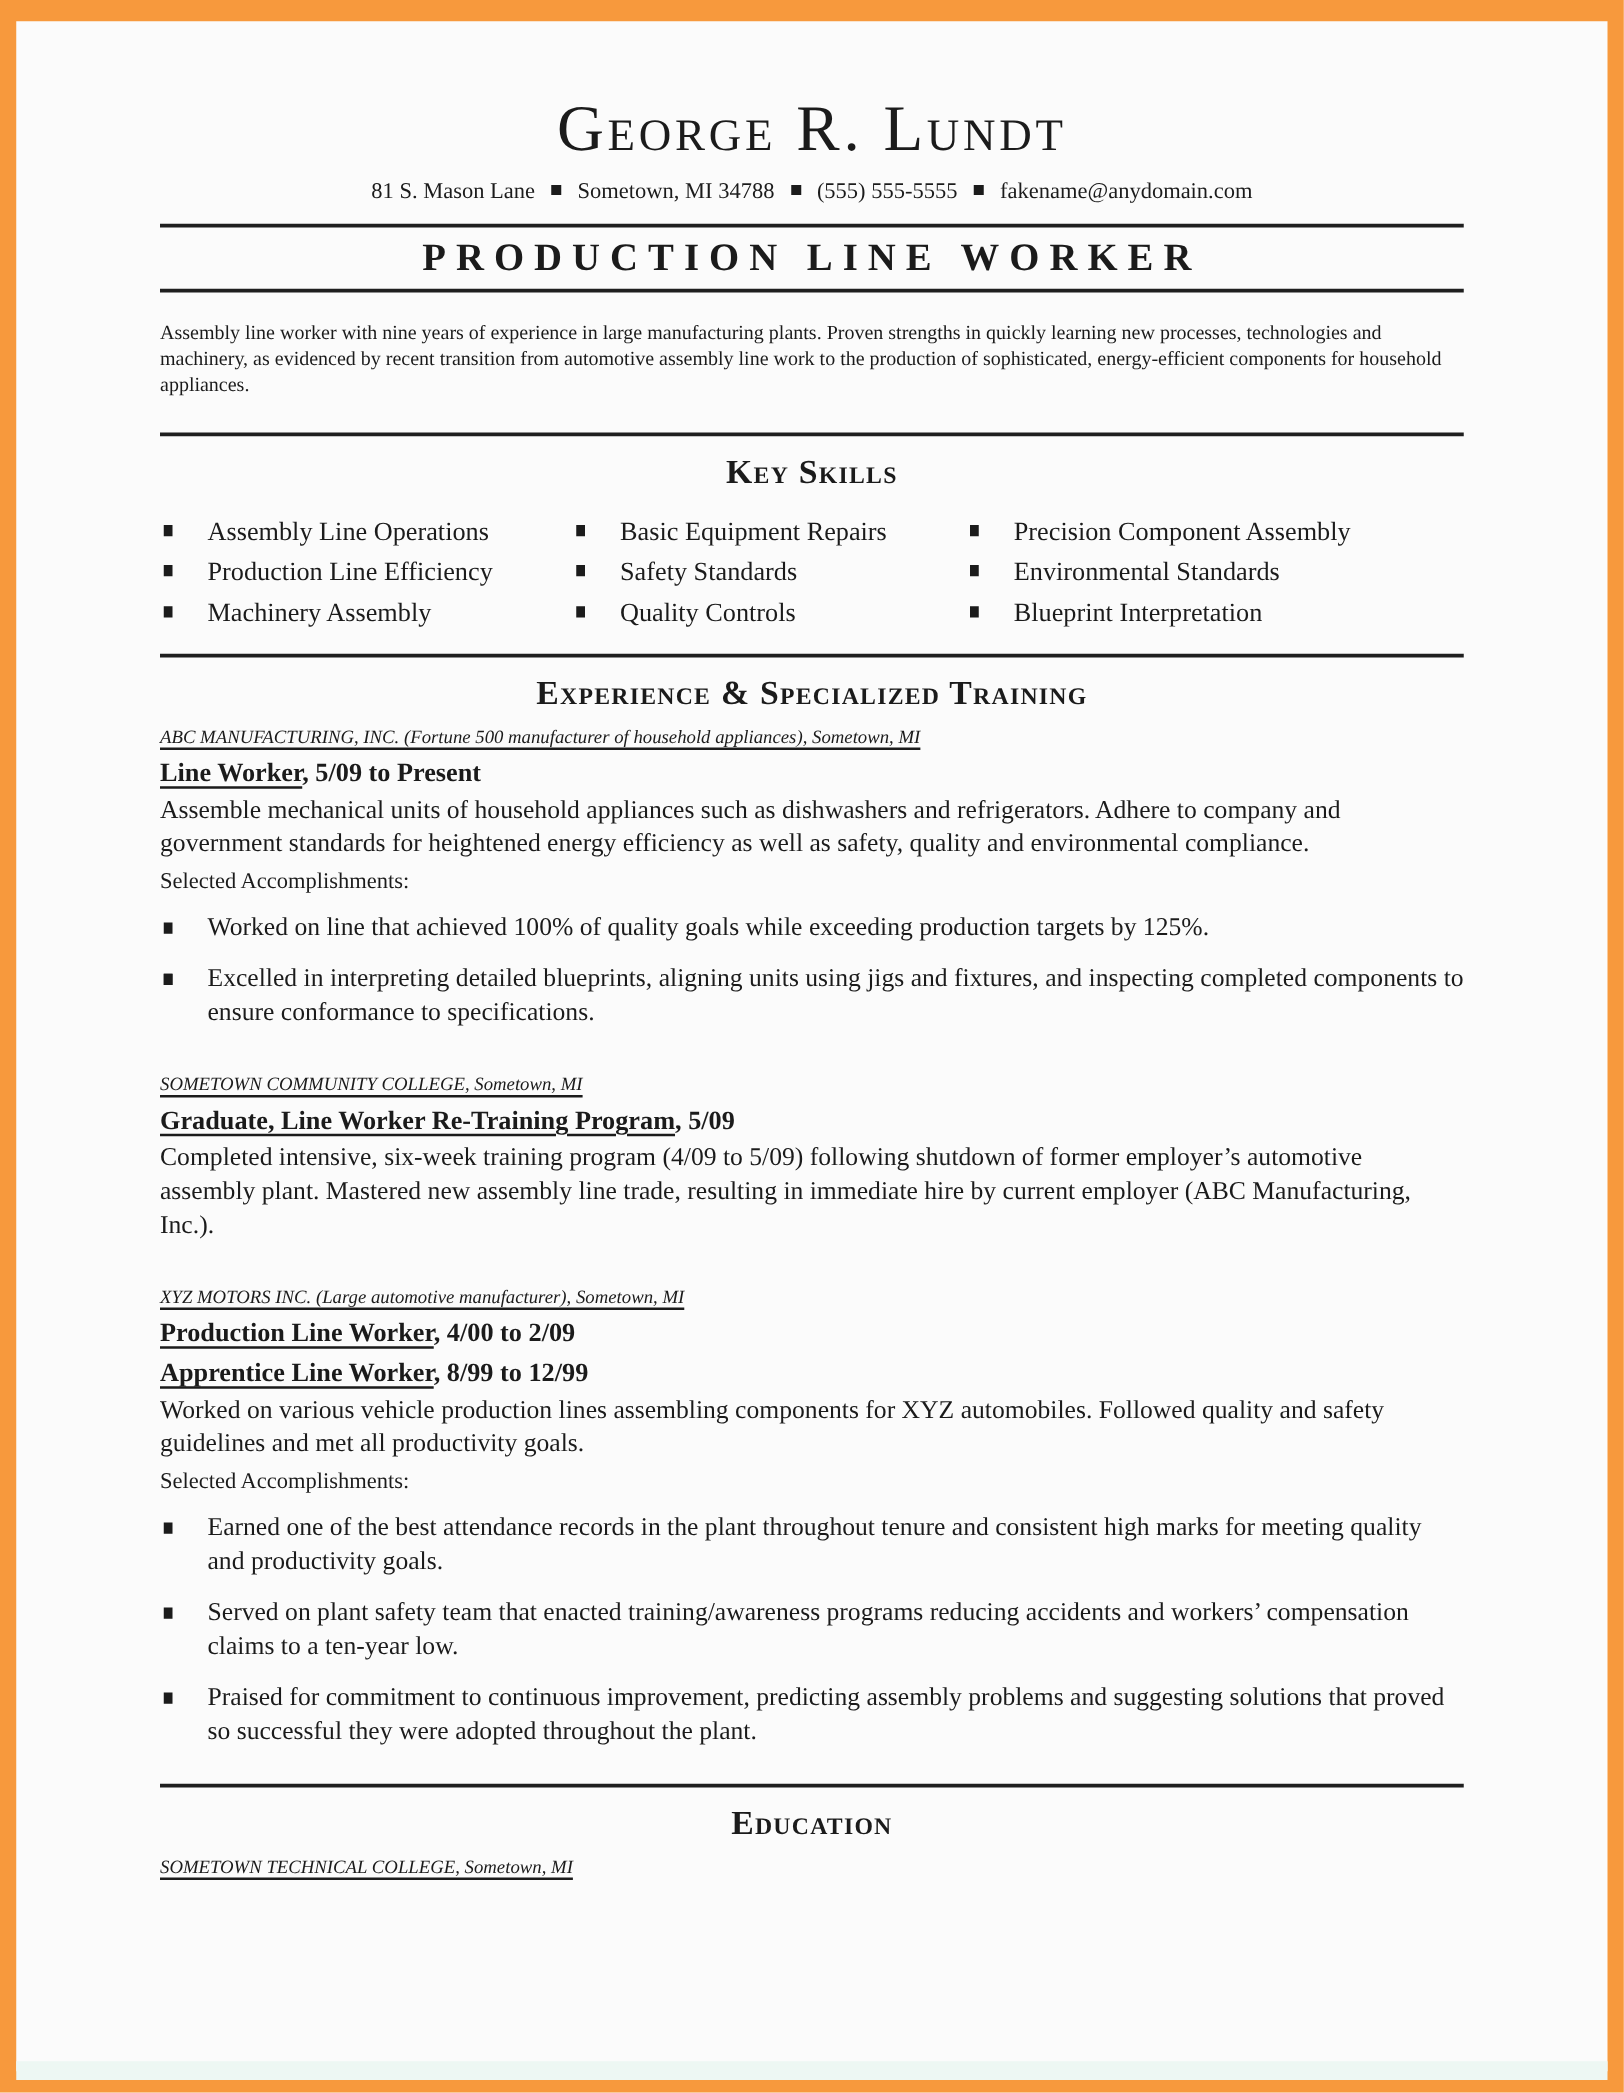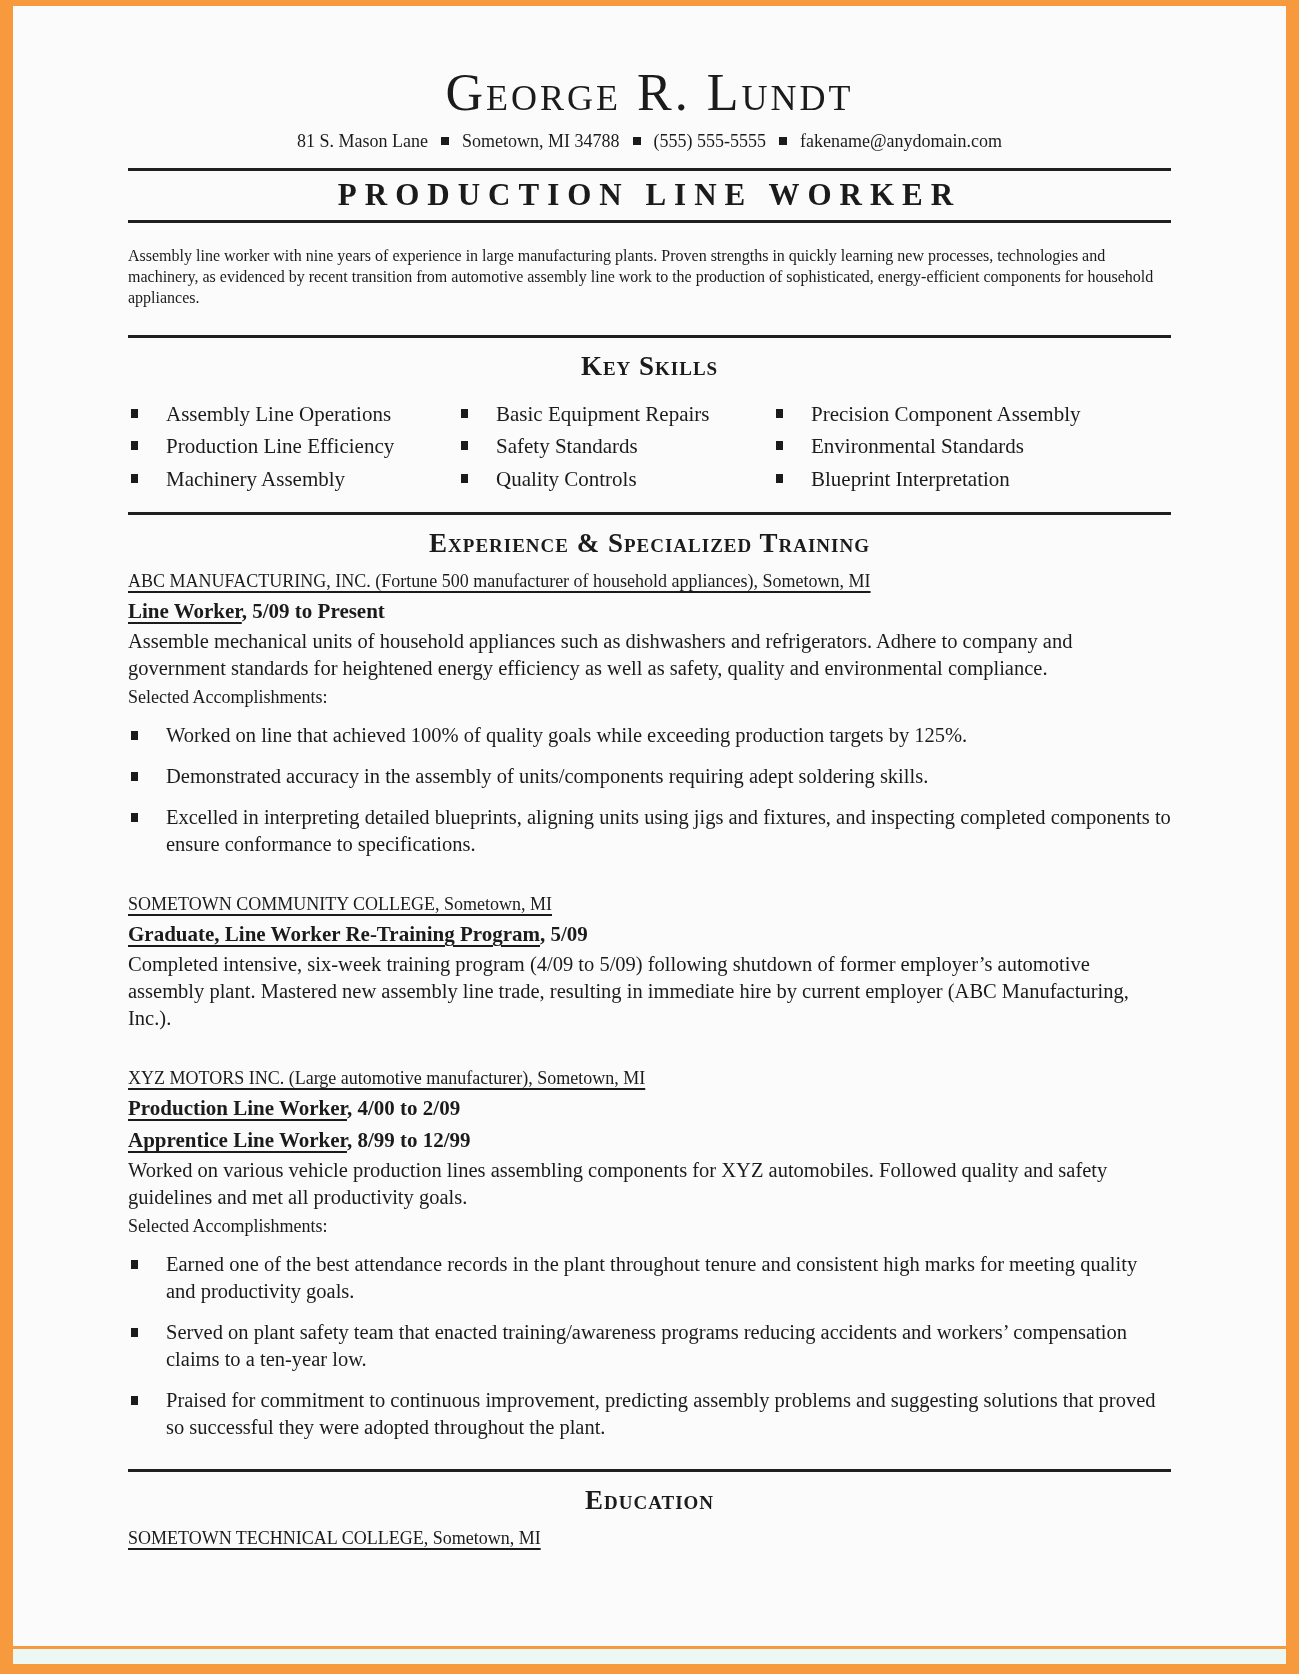--- a/index.html
+++ b/index.html
@@ -7,21 +7,21 @@
   body {
     width: 1299px; height: 1674px;
     background: #f7993d;
     font-family: "Liberation Serif", "DejaVu Serif", serif;
     color: #1b1b1b;
     position: relative;
     overflow: hidden;
   }
   .page {
     position: absolute;
-    left: 13px; top: 6px;
+    left: 13px; top: 17px;
     width: 1273px; height: 1640px;
     background: #fbfbfb;
     padding: 60px 115px 0 115px;
     overflow: hidden;
   }
   .bottom-strip {
     position: absolute;
     left: 13px; bottom: 10px;
     width: 1273px; height: 15px;
     background: #edf7f3;
@@ -95,24 +95,25 @@
     position: absolute;
     left: 3px; top: 7px;
     width: 7px; height: 9px;
     background: #1b1b1b;
   }
   .rule-skills { margin-top: 20px; }
   
   .entry { margin-top: 10px; }
   .entry + .entry { margin-top: 36px; }
   .employer {
-    font-size: 18px;
+    font-size: 15px;
     text-decoration: underline;
     text-underline-offset: 4px;
     text-decoration-thickness: 2px;
+    font-style: italic;
   }
   .role {
     margin-top: 7px;
     font-size: 21px;
     font-weight: 700;
   }
   .role-title {
     text-decoration: underline;
     text-underline-offset: 4px;
     text-decoration-thickness: 2px;
@@ -182,21 +183,20 @@
   <h2 class="section-heading">Experience &amp; Specialized Training</h2>
 
   <div class="entry">
     <div class="employer">ABC MANUFACTURING, INC. (Fortune 500 manufacturer of household appliances), Sometown, MI</div>
     <div class="role"><span class="role-title">Line Worker</span><span>, 5/09 to Present</span></div>
     <p class="desc">Assemble mechanical units of household appliances such as dishwashers and refrigerators. Adhere to company and government standards for heightened energy efficiency as well as safety, quality and environmental compliance.</p>
     <div class="accomp-label">Selected Accomplishments:</div>
     <ul class="accomp-list">
       <li class="accomp-item"><span class="bullet-sq"></span><span>Worked on line that achieved 100% of quality goals while exceeding production targets by 125%.</span></li>
       <li class="accomp-item"><span class="bullet-sq"></span></li>
-      <li class="accomp-item"><span class="bullet-sq"></span><span>Demonstrated accuracy in the assembly of units/components requiring adept soldering skills.</span></li>
       <li class="accomp-item"><span class="bullet-sq"></span><span>Excelled in interpreting detailed blueprints, aligning units using jigs and fixtures, and inspecting completed components to ensure conformance to specifications.</span></li>
     </ul>
   </div>
 
   <div class="entry">
     <div class="employer">SOMETOWN COMMUNITY COLLEGE, Sometown, MI</div>
     <div class="role"><span class="role-title">Graduate, Line Worker Re-Training Program</span><span>, 5/09</span></div>
     <p class="desc">Completed intensive, six-week training program (4/09 to 5/09) following shutdown of former employer’s automotive assembly plant. Mastered new assembly line trade, resulting in immediate hire by current employer (ABC Manufacturing, Inc.).</p>
   </div>
 

